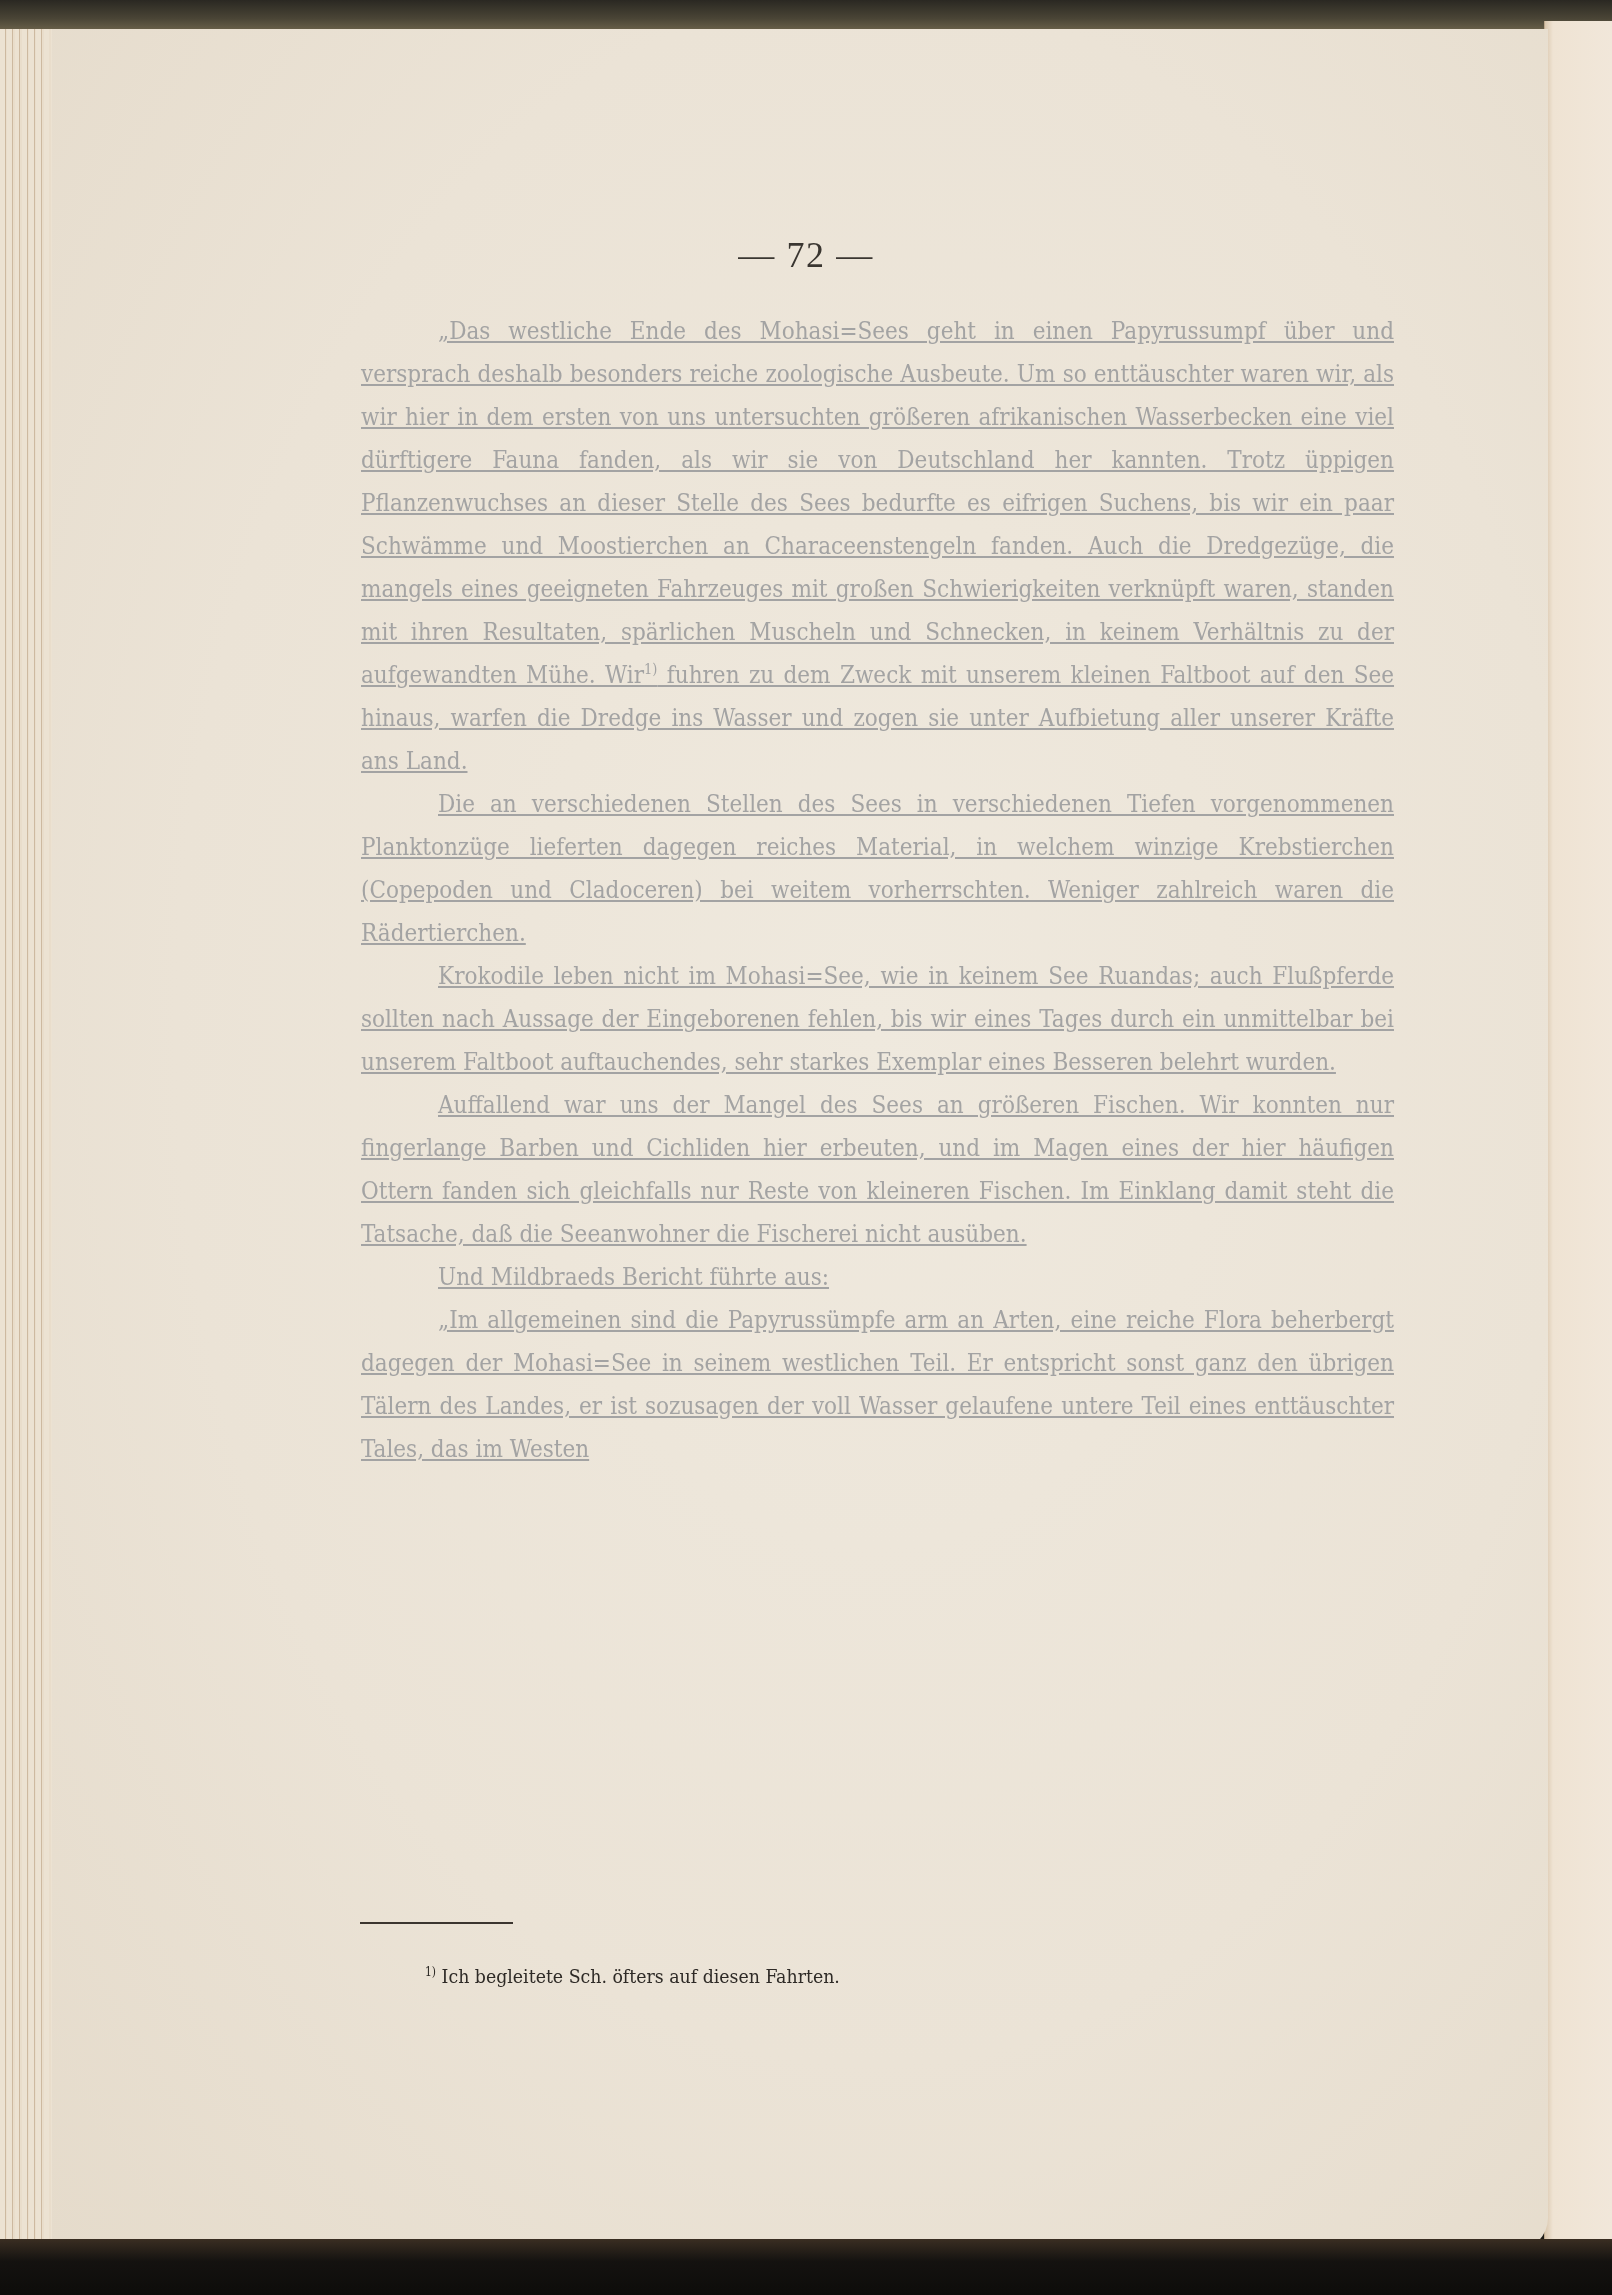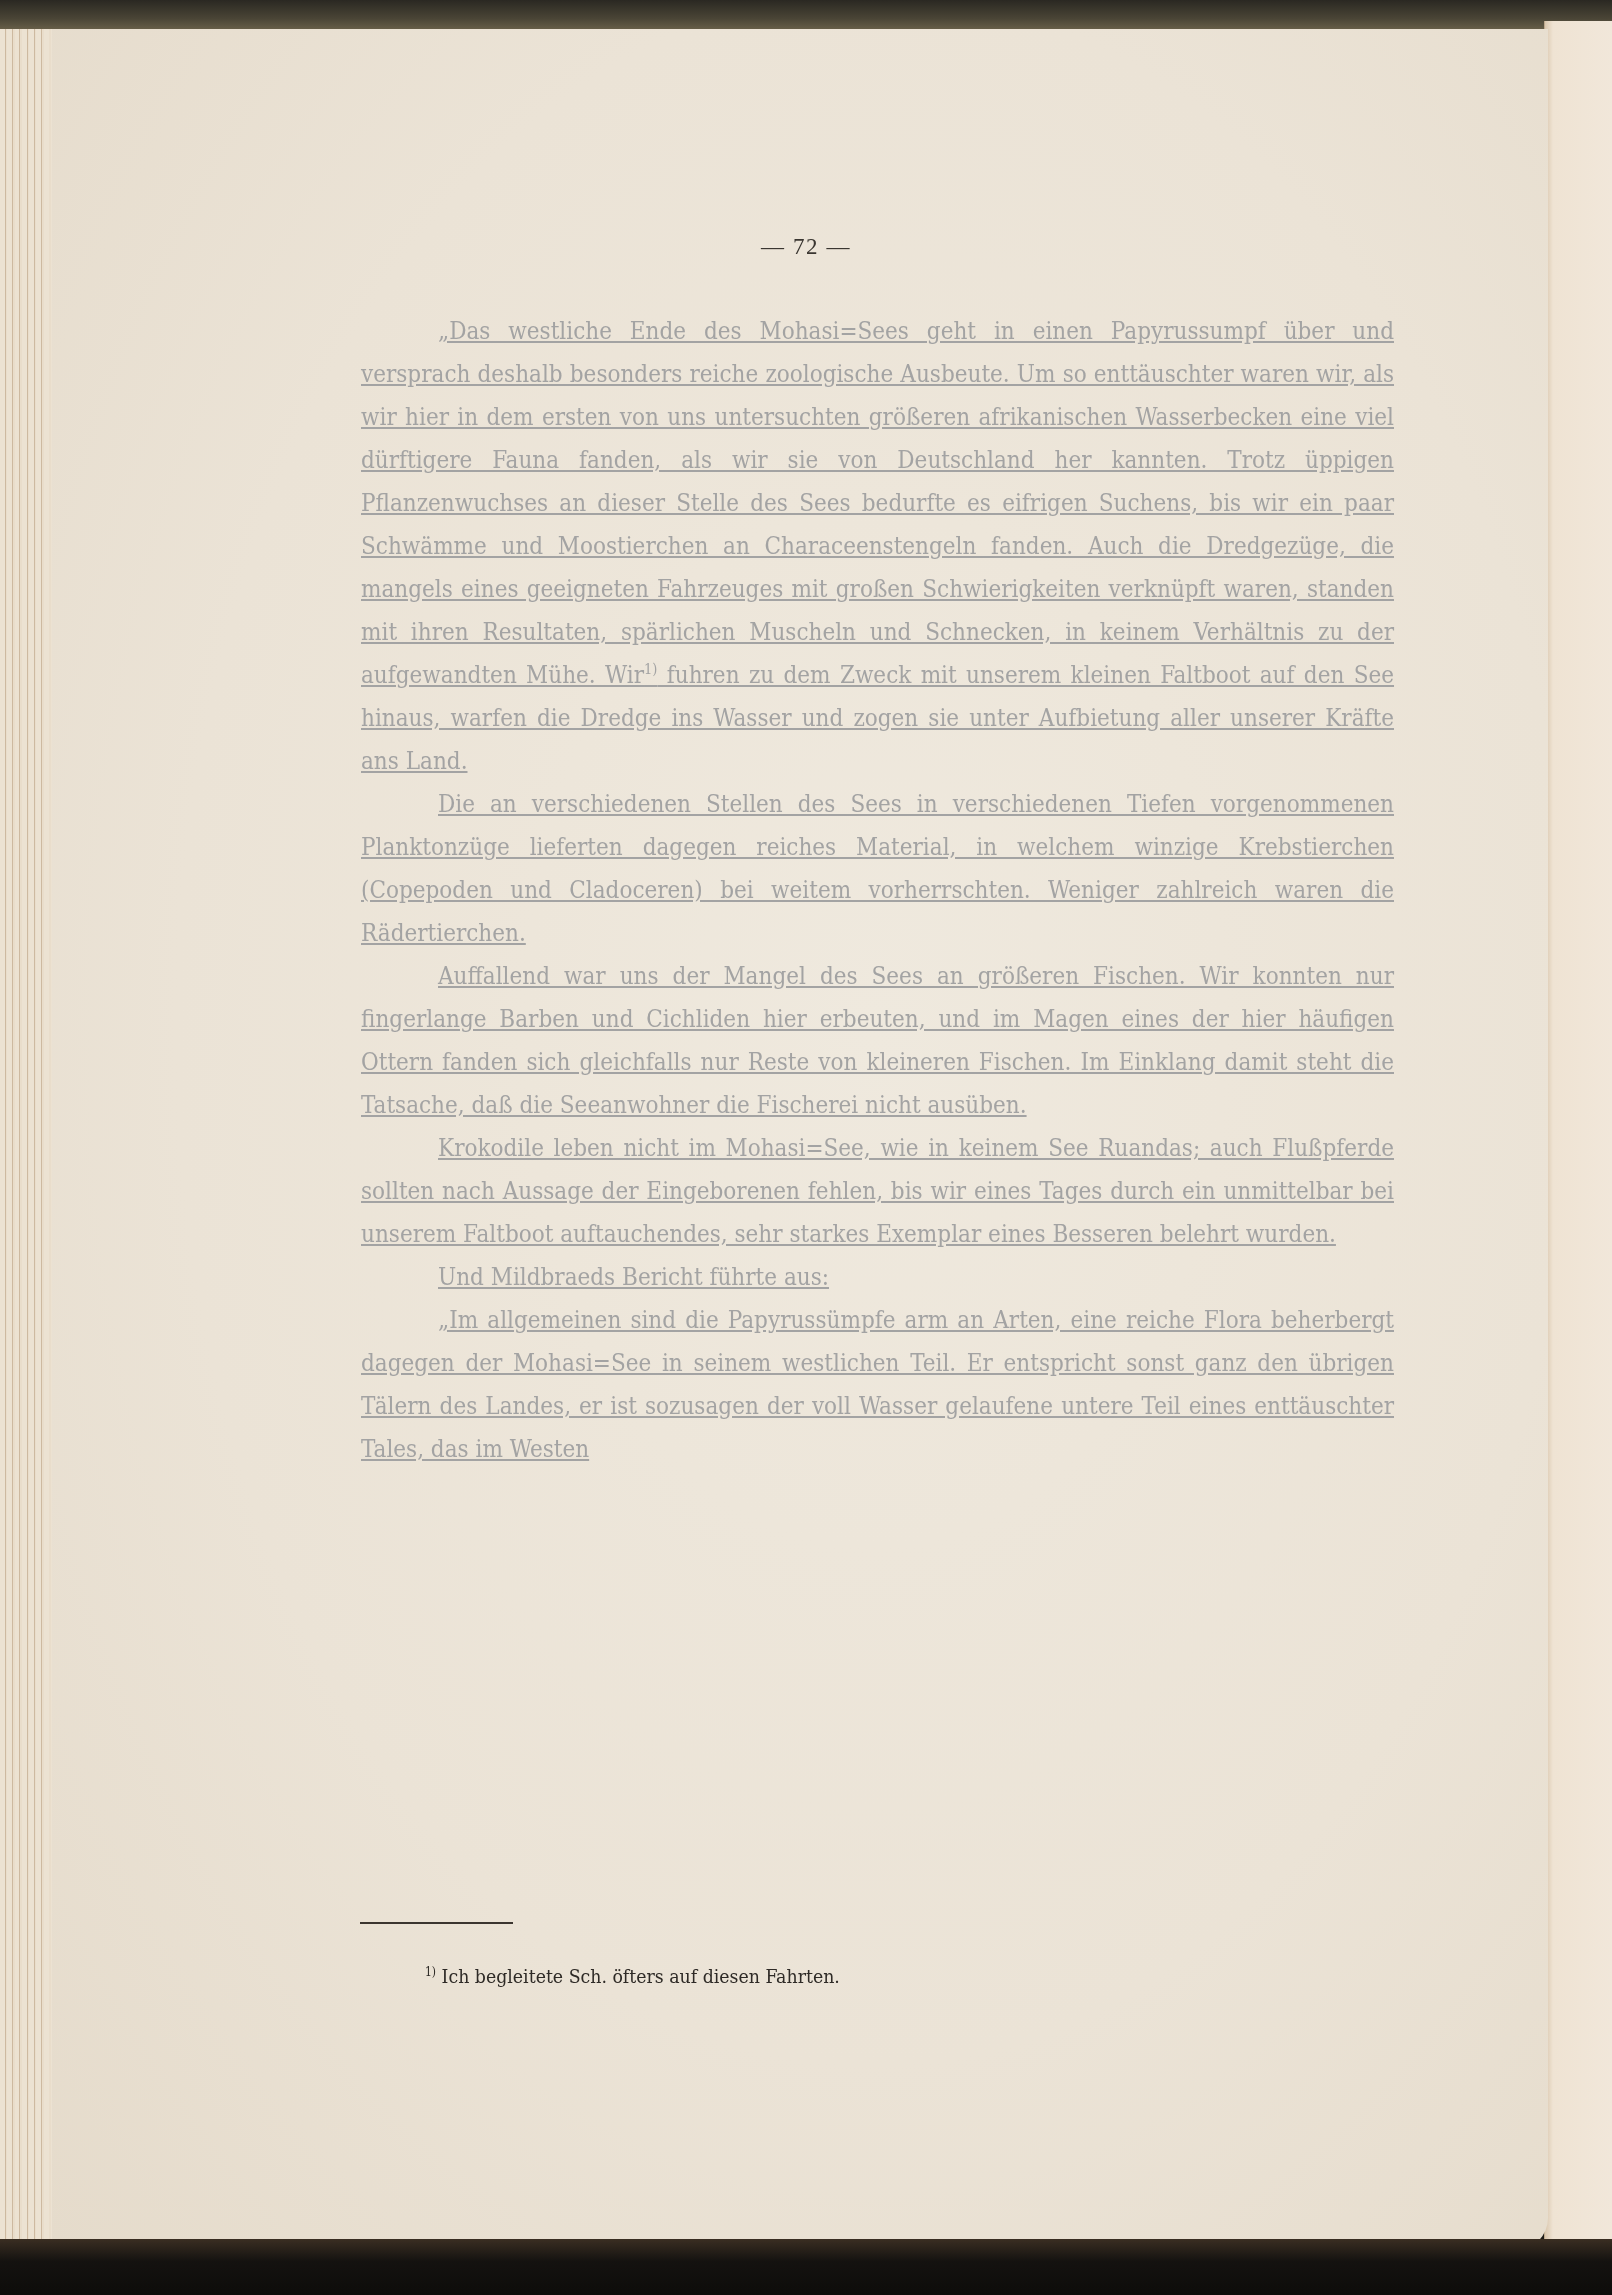--- a/index.html
+++ b/index.html
@@ -29,21 +29,21 @@
     background: radial-gradient(ellipse at 55% 45%, #efe9de 0%, #ebe3d6 60%, #e5dbcb 100%);
     border-bottom-right-radius: 32px;
   }
   .next-page-edge {
     position: absolute; left: 1544px; top: 21px; width: 68px; height: 2221px;
     background: linear-gradient(90deg, #d9c6ad 0, #efe3d3 8px, #f1e7da 100%);
     border-left: 0.8px solid #bda88c;
   }
   .page-number {
     position: absolute; left: 0; width: 1612px; top: 234px;
-    text-align: center; font-size: 23px; color: #3a3631;
+    text-align: center; font-size: 36px; color: #3a3631;
     font-family: "Liberation Serif", serif; letter-spacing: 1.6px;
   }
   .text-block {
     position: absolute; left: 361px; top: 310px; width: 1033px;
     color: #a3a3a3;
     font-family: "DejaVu Serif Condensed", "DejaVu Serif", serif;
     font-size: 24px; line-height: 43px;
     text-align: justify;
     text-decoration: underline;
   }
@@ -70,22 +70,22 @@
   <div class="page-stack"></div>
   <div class="next-page-edge"></div>
 
   <div class="page"></div>
 
   <div class="page-number">— 72 —</div>
 
   <div class="text-block">
     <p><span>„Das westliche Ende des Mohasi=Sees geht in einen Papyrussumpf über und versprach deshalb besonders reiche zoologische Ausbeute. Um so enttäuschter waren wir, als wir hier in dem ersten von uns untersuchten größeren afrikanischen Wasserbecken eine viel dürftigere Fauna fanden, als wir sie von Deutschland her kannten. Trotz üppigen Pflanzenwuchses an dieser Stelle des Sees bedurfte es eifrigen Suchens, bis wir ein paar Schwämme und Moostierchen an Characeenstengeln fanden. Auch die Dredgezüge, die mangels eines geeigneten Fahrzeuges mit großen Schwierigkeiten verknüpft waren, standen mit ihren Resultaten, spärlichen Muscheln und Schnecken, in keinem Verhältnis zu der aufgewandten Mühe. Wir</span><span class="fn-ref">1)</span><span> fuhren zu dem Zweck mit unserem kleinen Faltboot auf den See hinaus, warfen die Dredge ins Wasser und zogen sie unter Aufbietung aller unserer Kräfte ans Land.</span></p>
     <p>Die an verschiedenen Stellen des Sees in verschiedenen Tiefen vorgenommenen Planktonzüge lieferten dagegen reiches Material, in welchem winzige Krebstierchen (Copepoden und Cladoceren) bei weitem vorherrschten. Weniger zahlreich waren die Rädertierchen.</p>
+    <p>Krokodile leben nicht im Mohasi=See, wie in keinem See Ruandas; auch Flußpferde sollten nach Aussage der Eingeborenen fehlen, bis wir eines Tages durch ein unmittelbar bei unserem Faltboot auftauchendes, sehr starkes Exemplar eines Besseren belehrt wurden.</p>
     <p>Auffallend war uns der Mangel des Sees an größeren Fischen. Wir konnten nur fingerlange Barben und Cichliden hier erbeuten, und im Magen eines der hier häufigen Ottern fanden sich gleichfalls nur Reste von kleineren Fischen. Im Einklang damit steht die Tatsache, daß die Seeanwohner die Fischerei nicht ausüben.</p>
-    <p>Krokodile leben nicht im Mohasi=See, wie in keinem See Ruandas; auch Flußpferde sollten nach Aussage der Eingeborenen fehlen, bis wir eines Tages durch ein unmittelbar bei unserem Faltboot auftauchendes, sehr starkes Exemplar eines Besseren belehrt wurden.</p>
     <p>Und Mildbraeds Bericht führte aus:</p>
     <p>„Im allgemeinen sind die Papyrussümpfe arm an Arten, eine reiche Flora beherbergt dagegen der Mohasi=See in seinem westlichen Teil. Er entspricht sonst ganz den übrigen Tälern des Landes, er ist sozusagen der voll Wasser gelaufene untere Teil eines enttäuschter Tales, das im Westen</p>
   </div>
 
   <div class="footnote-rule"></div>
   <div class="footnote"><sup>1)</sup><span> Ich begleitete Sch. öfters auf diesen Fahrten.</span></div>
 
   <div class="bottom-cover"></div>
 </div>
 

